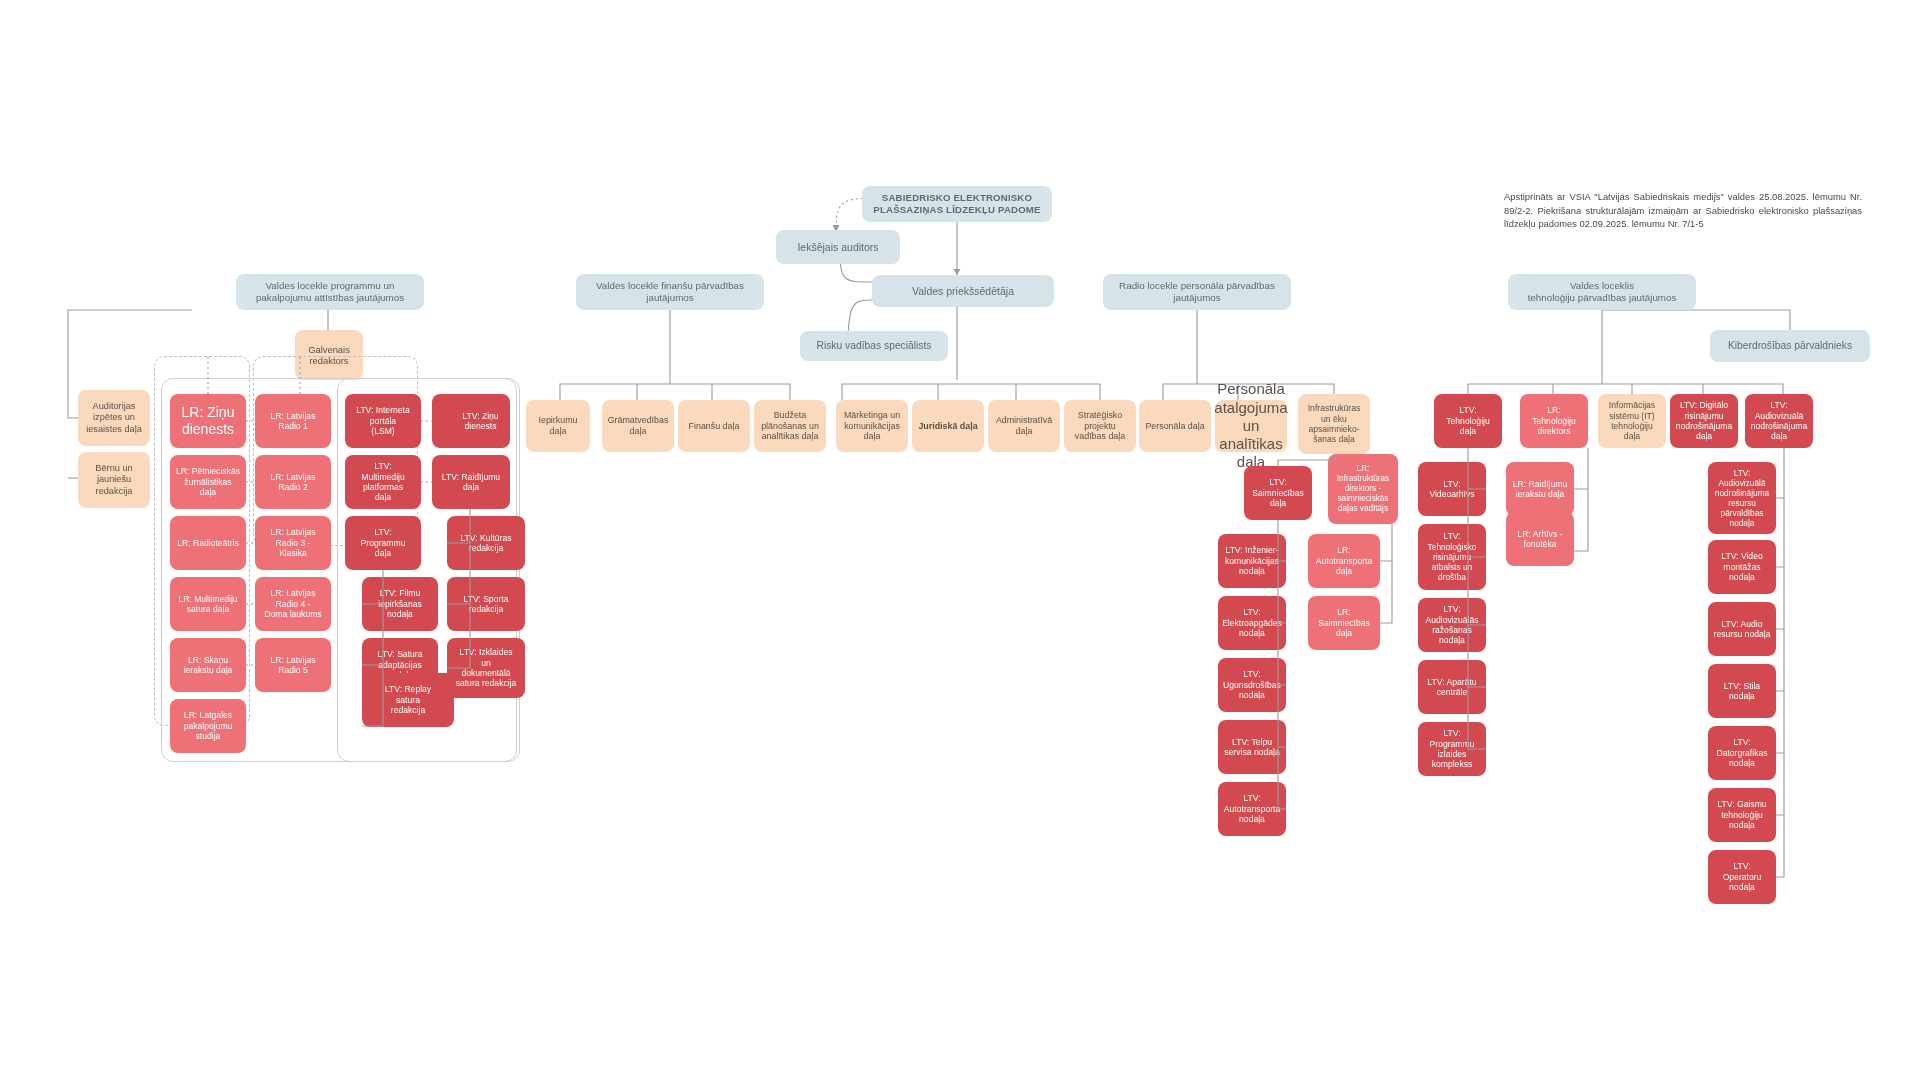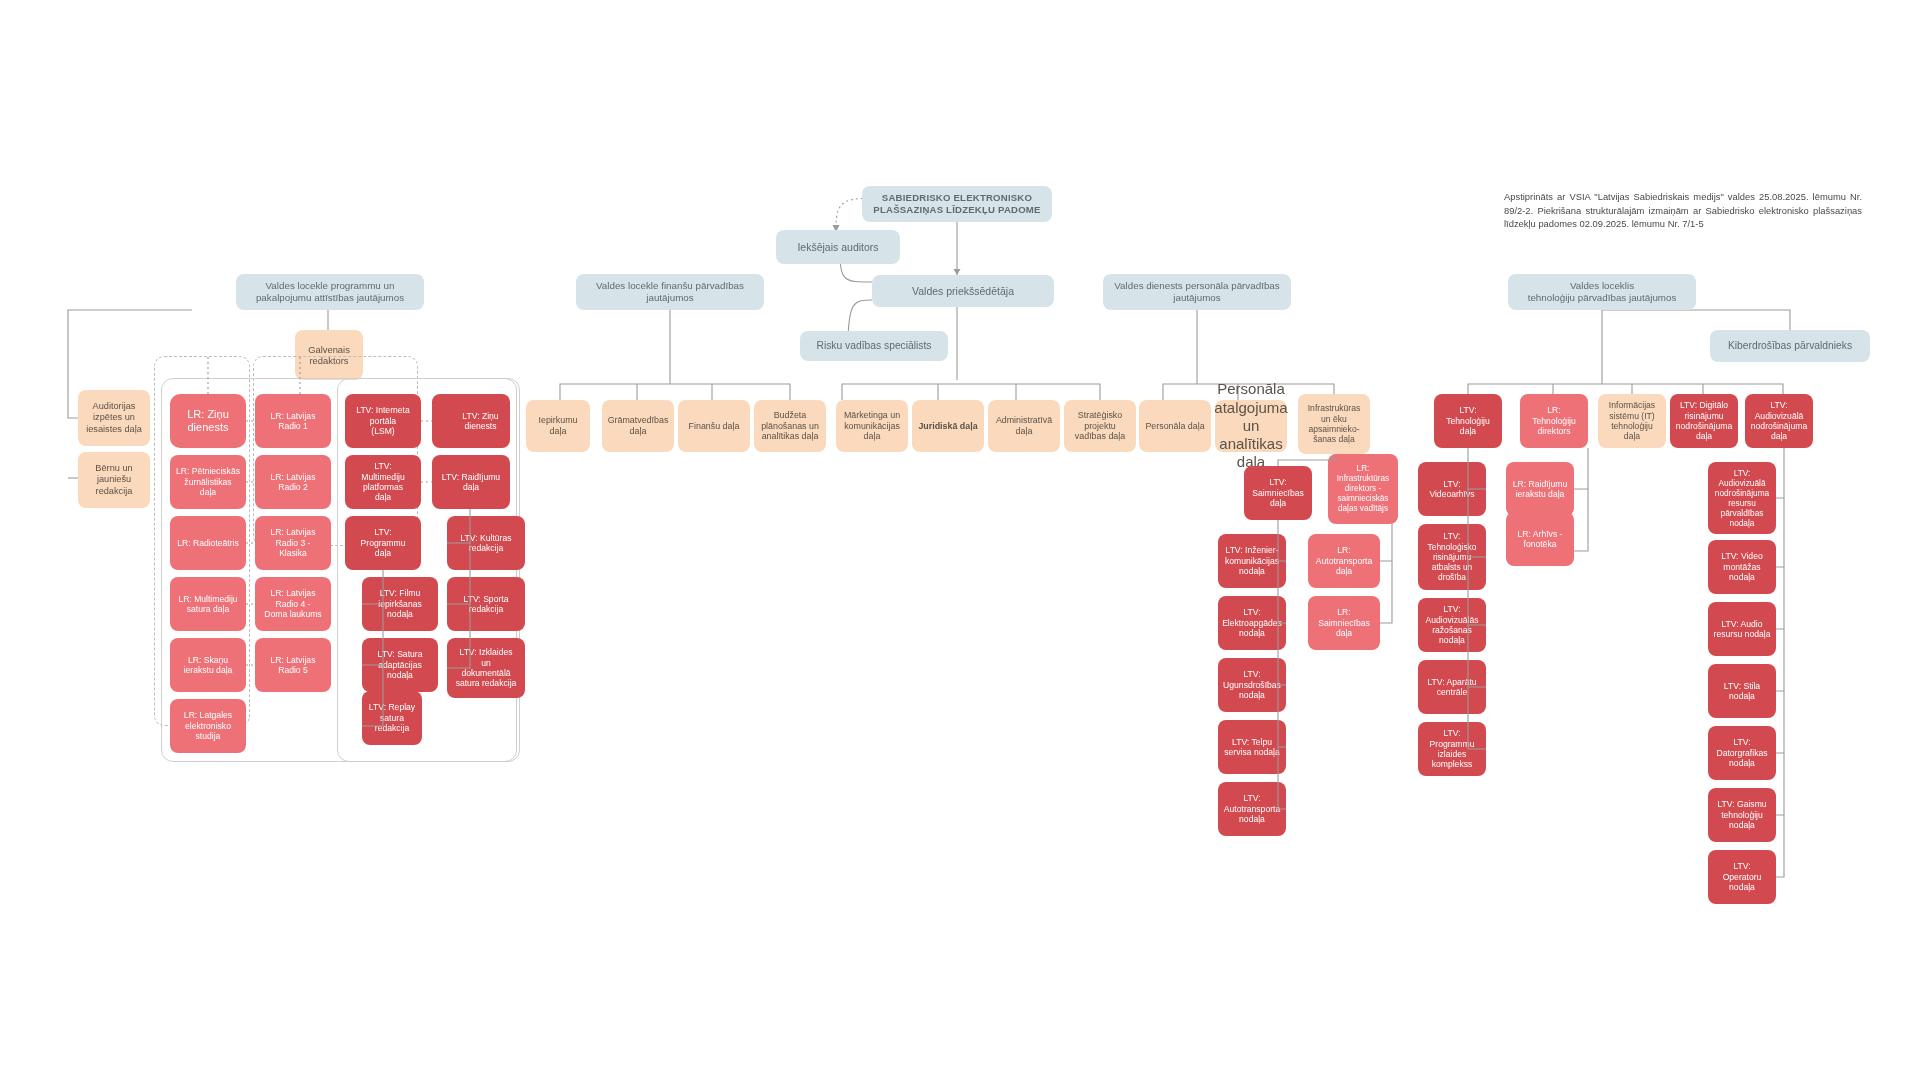--- a/index.html
+++ b/index.html
@@ -106,53 +106,53 @@
   <div class="node blue" style="left:872px; top:275px; width:182px; height:32px; font-size:10.5px;">Valdes priekšsēdētāja</div>
 
   <div class="node blue" style="left:800px; top:331px; width:148px; height:30px; font-size:10.3px;">Risku vadības speciālists</div>
 
   <div class="node blue" style="left:1710px; top:330px; width:160px; height:32px; font-size:10.3px;">Kiberdrošības pārvaldnieks</div>
 
   <div class="node blue" style="left:236px; top:274px; width:188px; height:36px; font-size:9.8px;">Valdes locekle programmu un
 pakalpojumu attīstības jautājumos</div>
   <div class="node blue" style="left:576px; top:274px; width:188px; height:36px; font-size:9.8px;">Valdes locekle finanšu pārvadības
 jautājumos</div>
-  <div class="node blue" style="left:1103px; top:274px; width:188px; height:36px; font-size:9.8px;">Valdes dienests personāla pārvadības
+  <div class="node blue" style="left:1103px; top:274px; width:188px; height:36px; font-size:9.8px;">Radio locekle personāla pārvadības
 jautājumos</div>
   <div class="node blue" style="left:1508px; top:274px; width:188px; height:36px; font-size:9.8px;">Valdes loceklis
 tehnoloģiju pārvadības jautājumos</div>
 
   <div class="node peach" style="left:295px; top:330px; width:68px; height:50px; font-size:9.4px;">Galvenais
 redaktors</div>
 
   <div class="node peach" style="left:78px; top:390px; width:72px; height:56px; font-size:9.2px;">Auditorijas
 izpētes un
 iesaistes daļa</div>
   <div class="node peach" style="left:78px; top:452px; width:72px; height:56px; font-size:9.2px;">Bērnu un
 jauniešu
 redakcija</div>
 
   <div class="dash-box" style="left:154px; top:356px; width:96px; height:370px;"></div>
   <div class="dash-box" style="left:253px; top:356px; width:165px; height:190px;"></div>
 
   <div class="group-box" style="left:161px; top:378px; width:356px; height:384px;"></div>
   <div class="group-box" style="left:337px; top:378px; width:183px; height:384px;"></div>
 
-  <div class="node red-l" style="left:170px; top:394px; width:76px; height:54px; font-size:11px;border-radius:10px;">LR: Ziņu
+  <div class="node red-l" style="left:170px; top:394px; width:76px; height:54px; font-size:14px;">LR: Ziņu
 dienests</div>
   <div class="node red-l" style="left:170px; top:455px; width:76px; height:54px; font-size:8.6px;">LR: Pētnieciskās
 žurnālistikas
 daļa</div>
   <div class="node red-l" style="left:170px; top:516px; width:76px; height:54px; font-size:8.6px;">LR: Radioteātris</div>
   <div class="node red-l" style="left:170px; top:577px; width:76px; height:54px; font-size:8.6px;">LR: Multimediju
 satura daļa</div>
   <div class="node red-l" style="left:170px; top:638px; width:76px; height:54px; font-size:8.6px;">LR: Skaņu
 ierakstu daļa</div>
   <div class="node red-l" style="left:170px; top:699px; width:76px; height:54px; font-size:8.6px;">LR: Latgales
-elektronisko
+pakalpojumu
 studija</div>
 
   <div class="node red-l" style="left:255px; top:394px; width:76px; height:54px; font-size:8.6px;">LR: Latvijas
 Radio 1</div>
   <div class="node red-l" style="left:255px; top:455px; width:76px; height:54px; font-size:8.6px;">LR: Latvijas
 Radio 2</div>
   <div class="node red-l" style="left:255px; top:516px; width:76px; height:54px; font-size:8.6px;">LR: Latvijas
 Radio 3 -
 Klasika</div>
   <div class="node red-l" style="left:255px; top:577px; width:76px; height:54px; font-size:8.6px;">LR: Latvijas
@@ -170,21 +170,21 @@
 daļa</div>
   <div class="node red-d" style="left:345px; top:516px; width:76px; height:54px; font-size:8.6px;">LTV:
 Programmu
 daļa</div>
   <div class="node red-d" style="left:362px; top:577px; width:76px; height:54px; font-size:8.6px;">LTV: Filmu
 iepirkšanas
 nodaļa</div>
   <div class="node red-d" style="left:362px; top:638px; width:76px; height:54px; font-size:8.6px;">LTV: Satura
 adaptācijas
 nodaļa</div>
-  <div class="node red-d" style="left:362px; top:691px; width:60px; height:54px; font-size:8.6px;">LTV: Replay
+  <div class="node red-d" style="left:362px; top:673px; width:92px; height:54px; font-size:8.6px;">LTV: Replay
 satura
 redakcija</div>
 
   <div class="node red-d" style="left:432px; top:394px; width:78px; height:54px; font-size:8.6px;padding-left:24px;">LTV: Ziņu
 dienests</div>
   <div class="node red-d" style="left:432px; top:455px; width:78px; height:54px; font-size:8.6px;">LTV: Raidījumu
 daļa</div>
   <div class="node red-d" style="left:447px; top:516px; width:78px; height:54px; font-size:8.6px;">LTV: Kultūras
 redakcija</div>
   <div class="node red-d" style="left:447px; top:577px; width:78px; height:54px; font-size:8.6px;">LTV: Sporta

